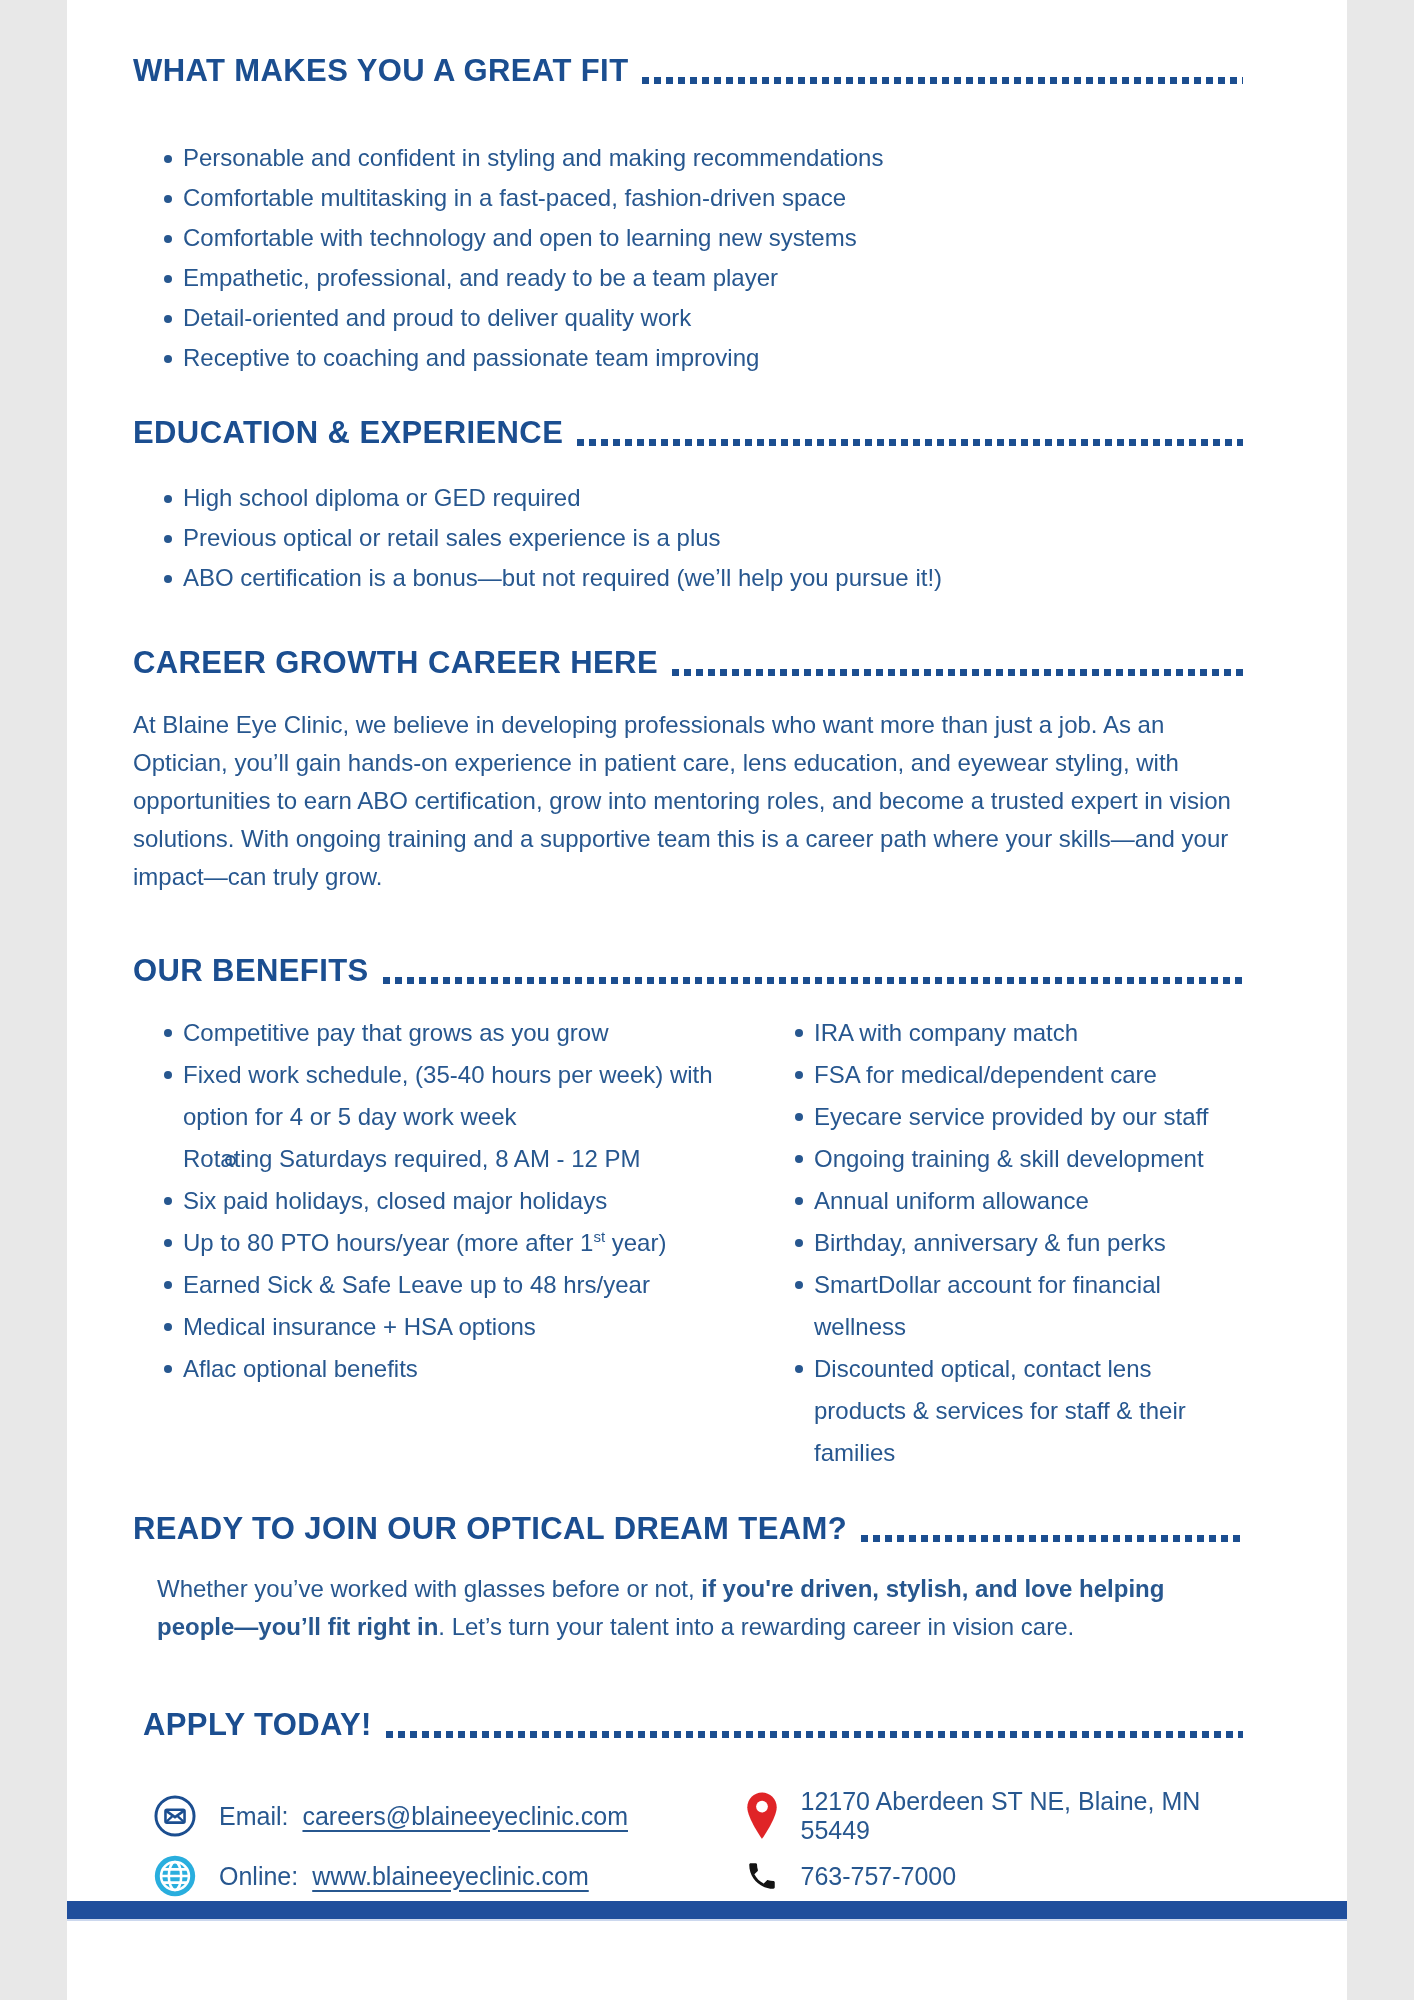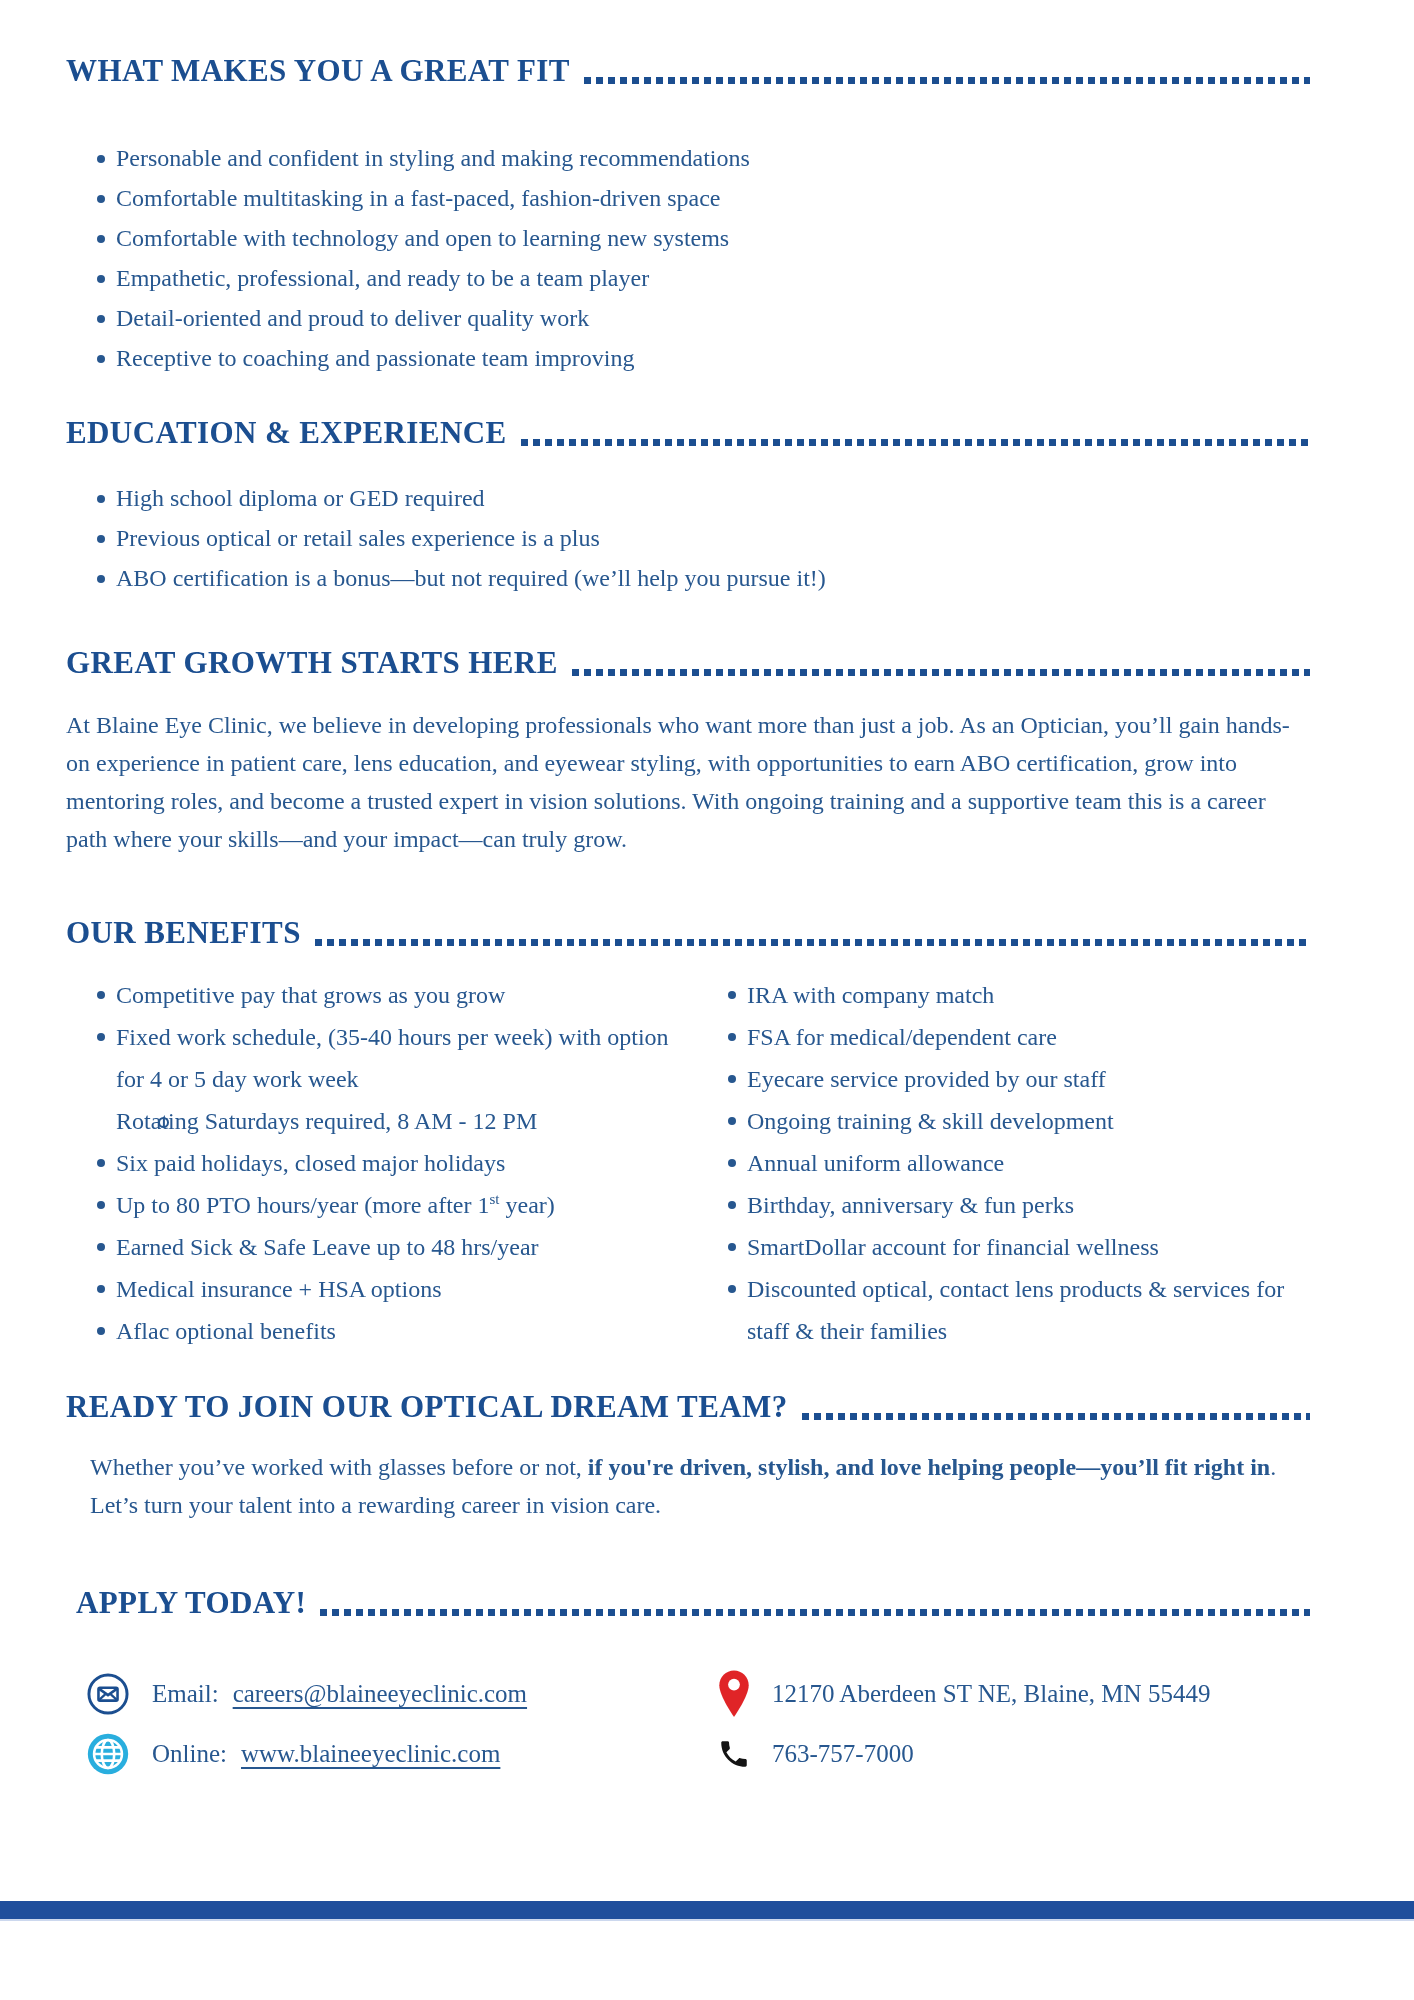--- a/index.html
+++ b/index.html
@@ -1,21 +1,21 @@
 <!DOCTYPE html>
 <html><head>
 <meta charset="utf-8">
 <style>
   html,body { margin:0; padding:0; background:#e8e8e8; }
   .page {
     position:relative;
-    width:1414px; height:2000px;
+    width:1280px; height:2000px;
     margin:0 auto;
     background:#ffffff;
-    font-family:Liberation Serif, serif;
+    font-family:Liberation Sans, sans-serif;
     color:#27578f;
     overflow:hidden;
   }
   .content { padding:52px 104px 0 66px; }
 
   
   .sec-title {
     display:flex;
     color:#1b4e90;
     font-weight:bold;
@@ -116,21 +116,21 @@
       </div>
       <ul class="bullets" id="list-edu">
         <li><span class="dot"></span><span>High school diploma or GED required</span></li>
         <li><span class="dot"></span><span>Previous optical or retail sales experience is a plus</span></li>
         <li><span class="dot"></span><span>ABO certification is a bonus—but not required (we’ll help you pursue it!)</span></li>
       </ul>
     </section>
 
     <section>
       <div class="sec-title" id="h-career">
-        <span>GREAT GROWTH STARTS HERE</span>
+        <span>CAREER GROWTH CAREER HERE</span>
         <span class="dots"></span>
       </div>
       <p class="body-par" id="par-career">At Blaine Eye Clinic, we believe in developing professionals who want more than just a job. As an Optician, you’ll gain hands-on experience in patient care, lens education, and eyewear styling, with opportunities to earn ABO certification, grow into mentoring roles, and become a trusted expert in vision solutions. With ongoing training and a supportive team this is a career path where your skills—and your impact—can truly grow.</p>
     </section>
 
     <section>
       <div class="sec-title" id="h-benefits">
         <span>OUR BENEFITS</span>
         <span class="dots"></span>
       </div>

